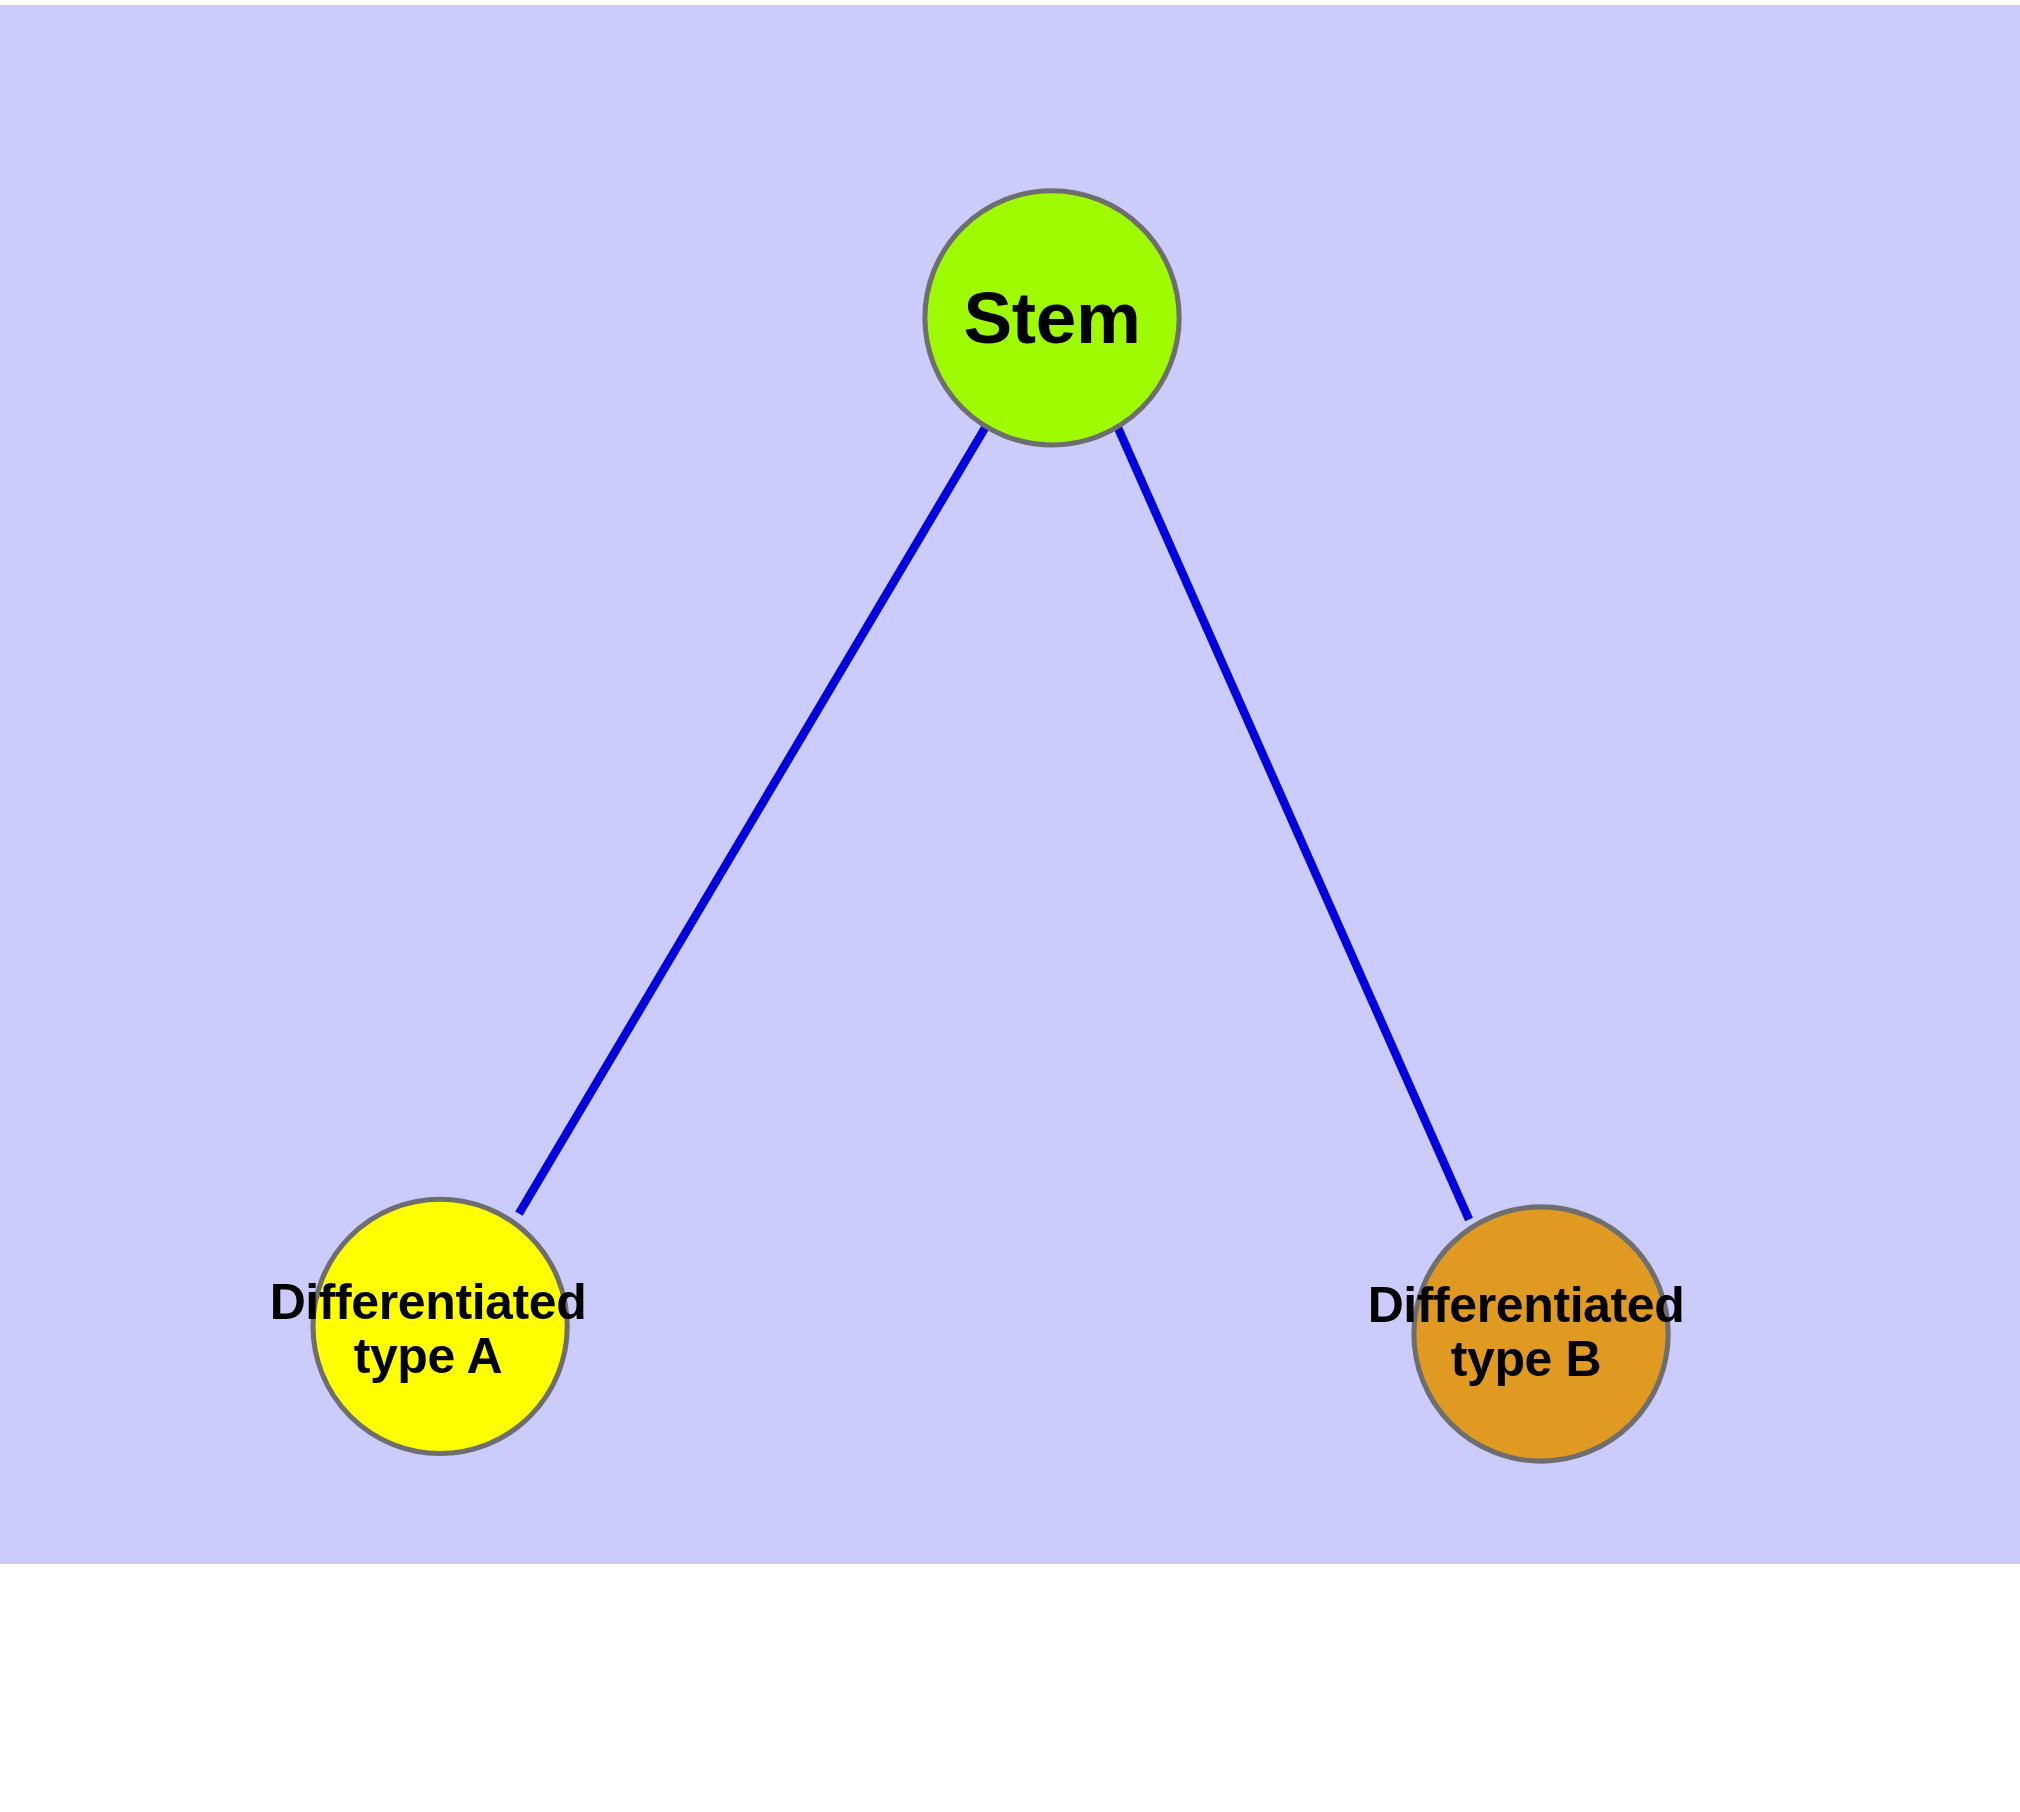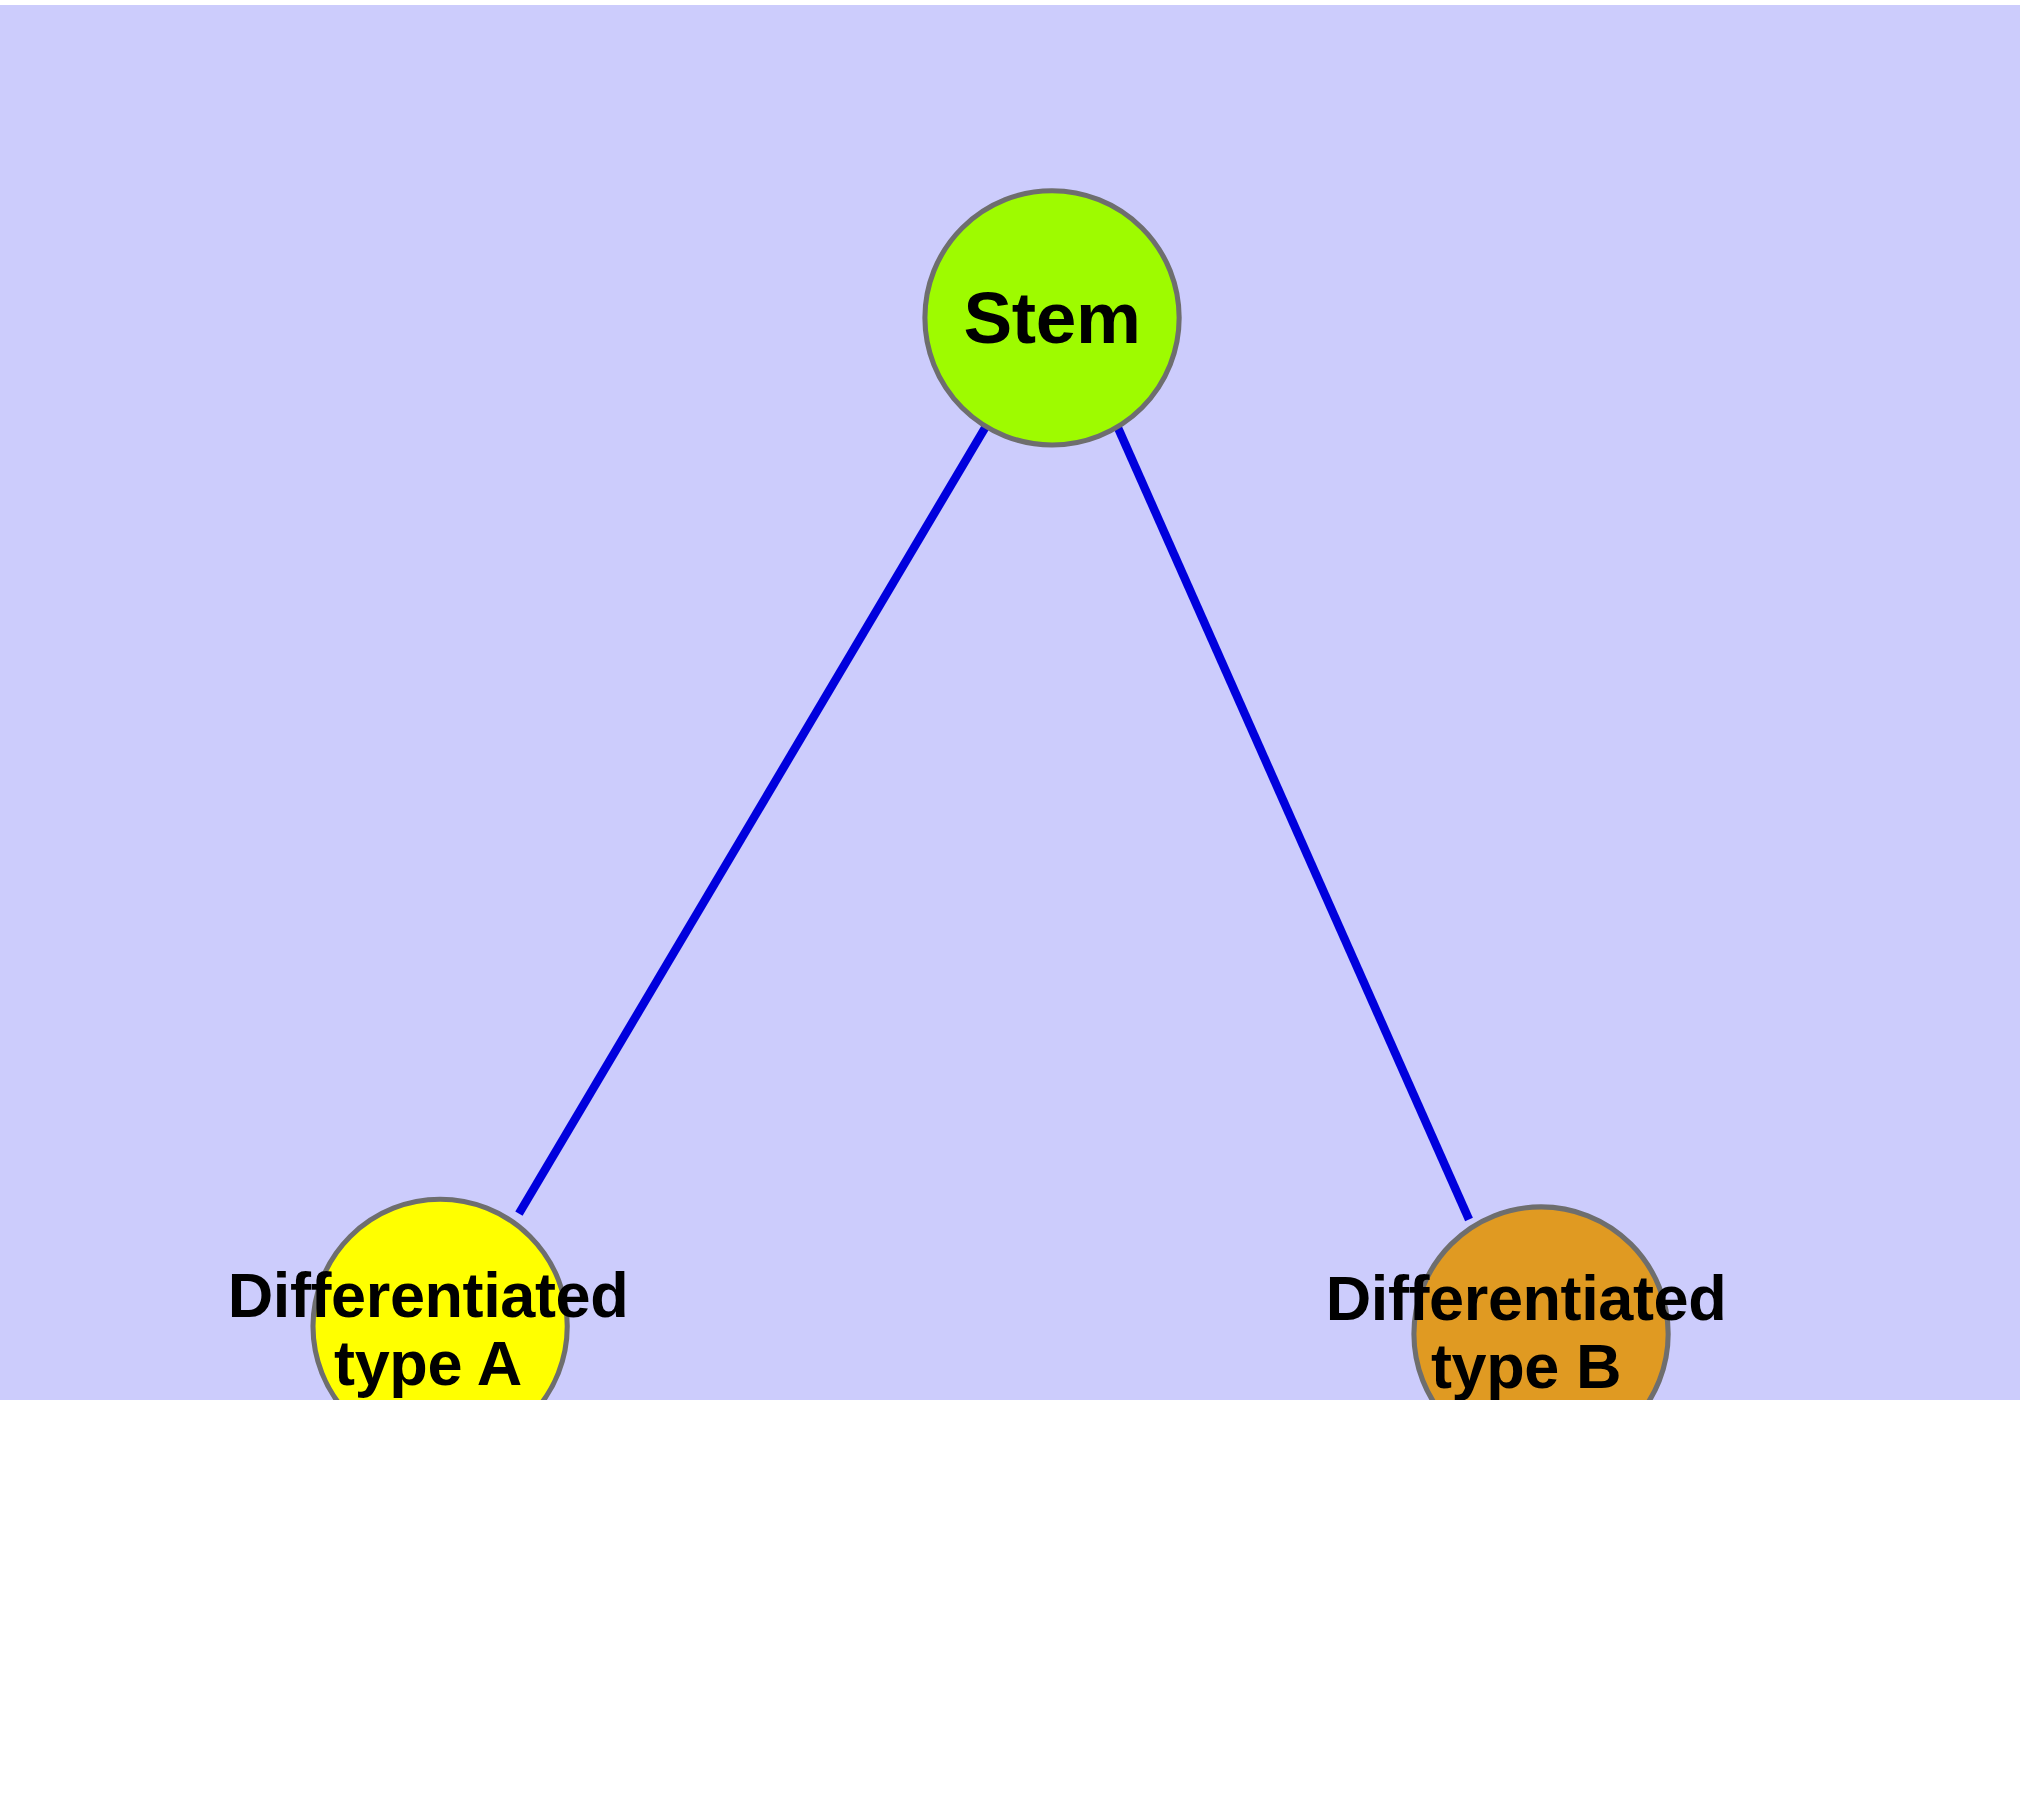--- a/index.html
+++ b/index.html
@@ -39,27 +39,27 @@
     line-height: 1.08;
     white-space: pre;
     letter-spacing: -0.4px;
     pointer-events: none;
     transform: translate(-50%, -50%);
   }
   .node-label.root {
     font-size: 73px;
   }
   .node-label.leaf {
-    font-size: 63px;
+    font-size: 50px;
   }
 </style>
 </head>
 <body>
 
-<div id="canvas" style="width: 2021px; height: 1400px;">
+<div id="canvas" style="width: 2021px; height: 1564px;">
 
   <div id="plot-background" style="background: rgb(204, 204, 252);"></div>
 
   <svg id="graph-svg" viewBox="0 0 2384 2138" xmlns="http://www.w3.org/2000/svg">
     <g id="edges-layer">
         <line x1="1163" y1="503" x2="612" y2="1432" stroke="#0000dd" stroke-width="10" stroke-linecap="butt"></line>
         <line x1="1318" y1="503" x2="1733" y2="1439" stroke="#0000dd" stroke-width="10" stroke-linecap="butt"></line>
       </g>
     <g id="nodes-layer">
         <circle cx="1241" cy="375" r="150" fill="#9efb00" stroke="#6e6e6e" stroke-width="6"></circle>

